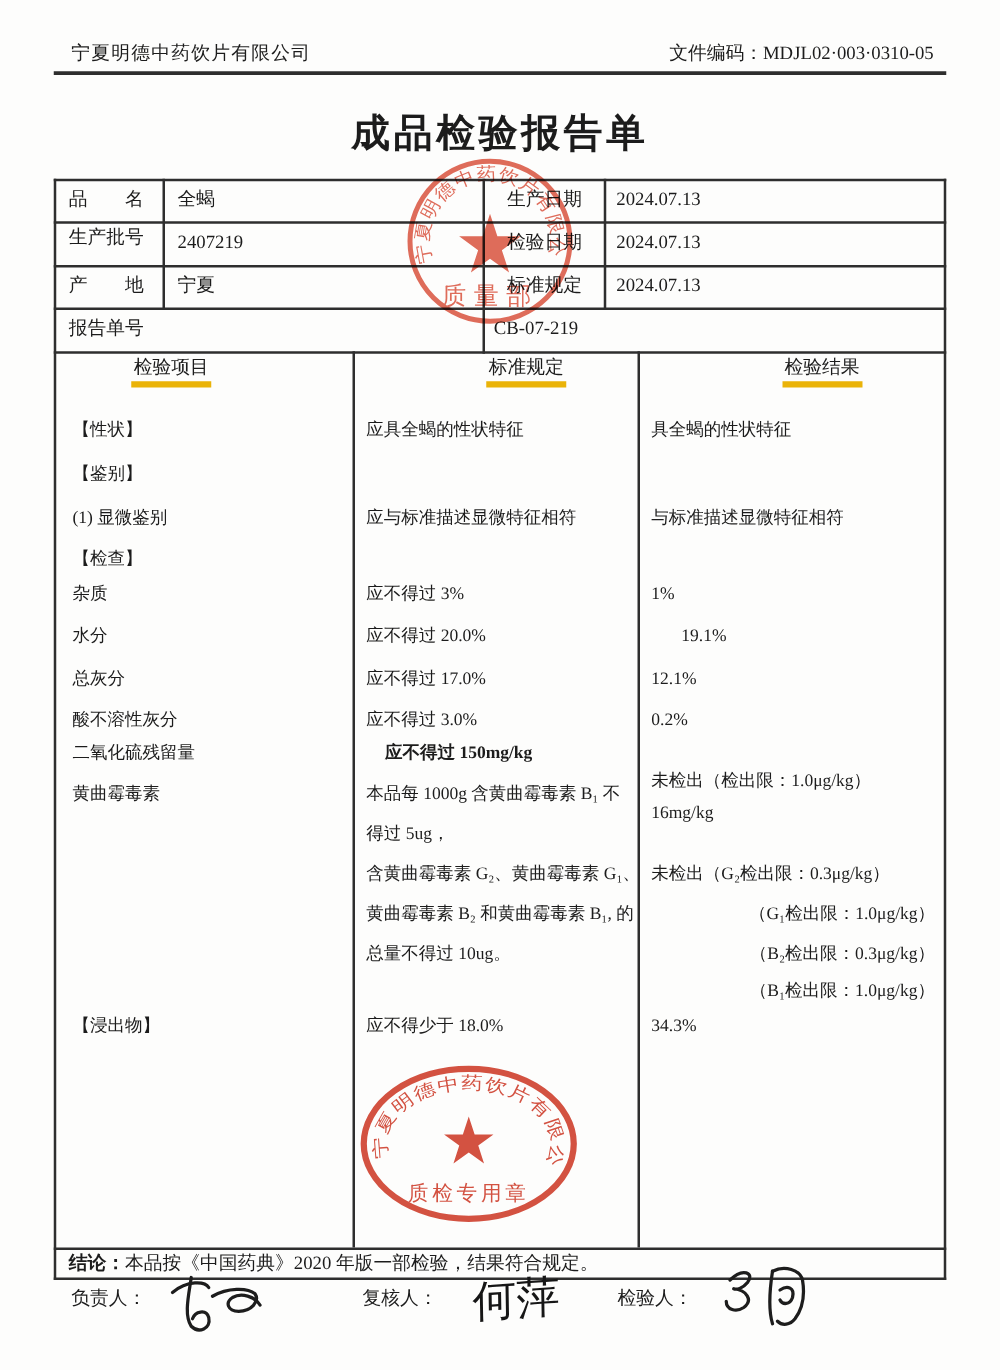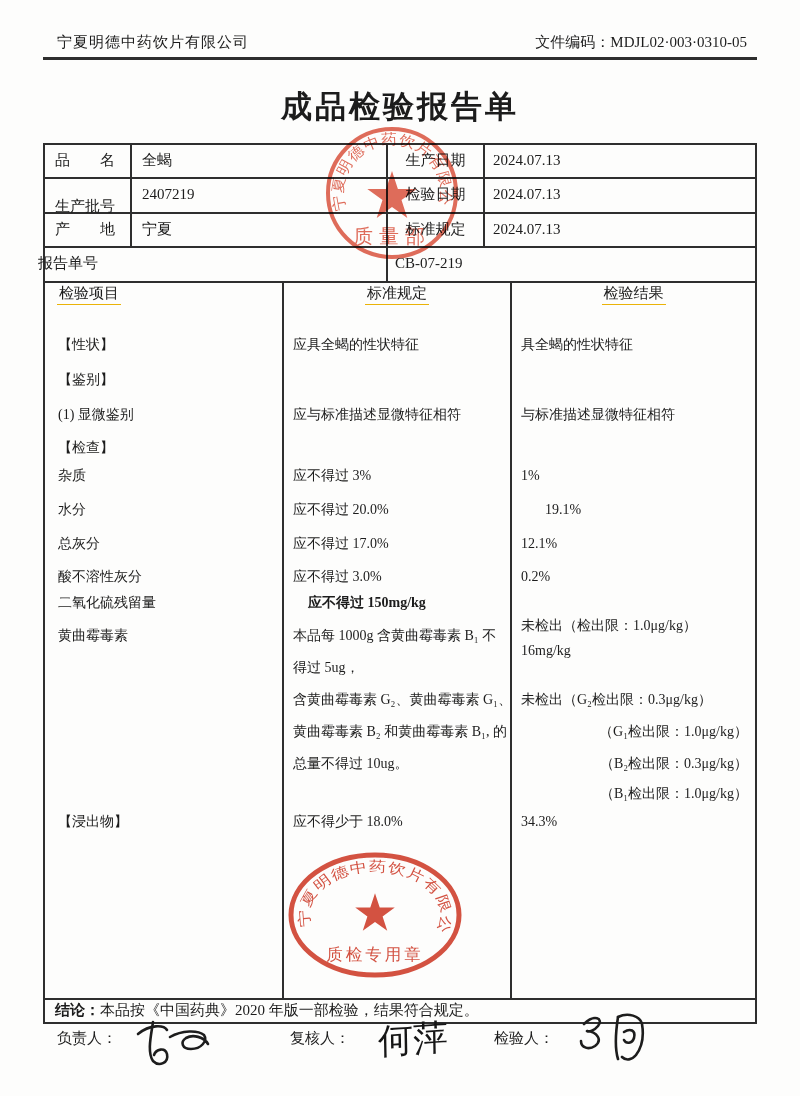--- a/index.html
+++ b/index.html
@@ -11,21 +11,21 @@
   }
   .abs { position:absolute; }
   .hline { position:absolute; height:2px; background:#2e2e2e; }
   .vline { position:absolute; width:2px; background:#2e2e2e; }
   .doc-header-company { left:57px; top:33px; font-size:15px; letter-spacing:1px; }
   .doc-header-code { right:53px; top:33px; font-size:15px; }
   .doc-title { left:0; top:86px; width:100%; text-align:center; font-size:31px; font-weight:bold; letter-spacing:3px; font-family:"Liberation Sans", sans-serif; }
   .cell { position:absolute; font-size:15px; line-height:20px; white-space:nowrap; }
   .cell.center { text-align:center; }
   .col-head-wrap { position:absolute; top:284px; text-align:center; font-size:15px; }
-  .col-head-wrap span { border-bottom:1px solid #eab308; padding:0 2px 3px 2px; }
+  .col-head-wrap span { border-bottom:5px solid #eab308; padding:0 2px 3px 2px;margin-left:48px; }
   .tline { position:absolute; font-size:14px; line-height:22px; white-space:nowrap; }
   .concl { position:absolute; left:55px; top:1001px; font-size:15px; white-space:nowrap; }
   .concl b { font-weight:bold; }
   .sig-label { position:absolute; top:1029px; font-size:15px; }
   .sig-text {
     position:absolute; left:378px; top:1016px; font-size:35px; color:#161616;
     transform:rotate(-4deg) skewX(-3deg); font-family:"Liberation Sans", sans-serif;
   }
   .stamp { position:absolute; mix-blend-mode:multiply; }
   svg text { font-family:"Liberation Sans", sans-serif; }
@@ -55,31 +55,31 @@
   <div class="vline" style="left:386px;top:143px;height:140px"></div>
   <div class="vline" style="left:483px;top:143px;height:105px"></div>
   <div class="vline" style="left:282px;top:281px;height:717px"></div>
   <div class="vline" style="left:510px;top:281px;height:717px"></div>
 
   <div class="cell" style="left:55px;top:150px">品　　名</div>
   <div class="cell" style="left:142px;top:150px">全蝎</div>
   <div class="cell center" style="left:388px;top:150px;width:95px">生产日期</div>
   <div class="cell" style="left:493px;top:150px">2024.07.13</div>
 
-  <div class="cell" style="left:55px;top:196px">生产批号</div>
+  <div class="cell" style="left:55px;top:180px">生产批号</div>
   <div class="cell" style="left:142px;top:184px">2407219</div>
   <div class="cell center" style="left:388px;top:184px;width:95px">检验日期</div>
   <div class="cell" style="left:493px;top:184px">2024.07.13</div>
 
   <div class="cell" style="left:55px;top:219px">产　　地</div>
   <div class="cell" style="left:142px;top:219px">宁夏</div>
   <div class="cell center" style="left:388px;top:219px;width:95px">标准规定</div>
   <div class="cell" style="left:493px;top:219px">2024.07.13</div>
 
-  <div class="cell" style="left:38px;top:253px">报告单号</div>
+  <div class="cell" style="left:55px;top:253px">报告单号</div>
   <div class="cell" style="left:395px;top:253px">CB-07-219</div>
 
   <div class="col-head-wrap" style="left:57px;width:160px;text-align:left"><span>检验项目</span></div>
   <div class="col-head-wrap" style="left:284px;width:226px"><span>标准规定</span></div>
   <div class="col-head-wrap" style="left:512px;width:243px"><span>检验结果</span></div>
 
   <div>
       <div class="tline" style="left: 58px; top: 334px;">【性状】</div>
       <div class="tline" style="left: 293px; top: 334px;">应具全蝎的性状特征</div>
       <div class="tline" style="left: 521px; top: 334px;">具全蝎的性状特征</div>

